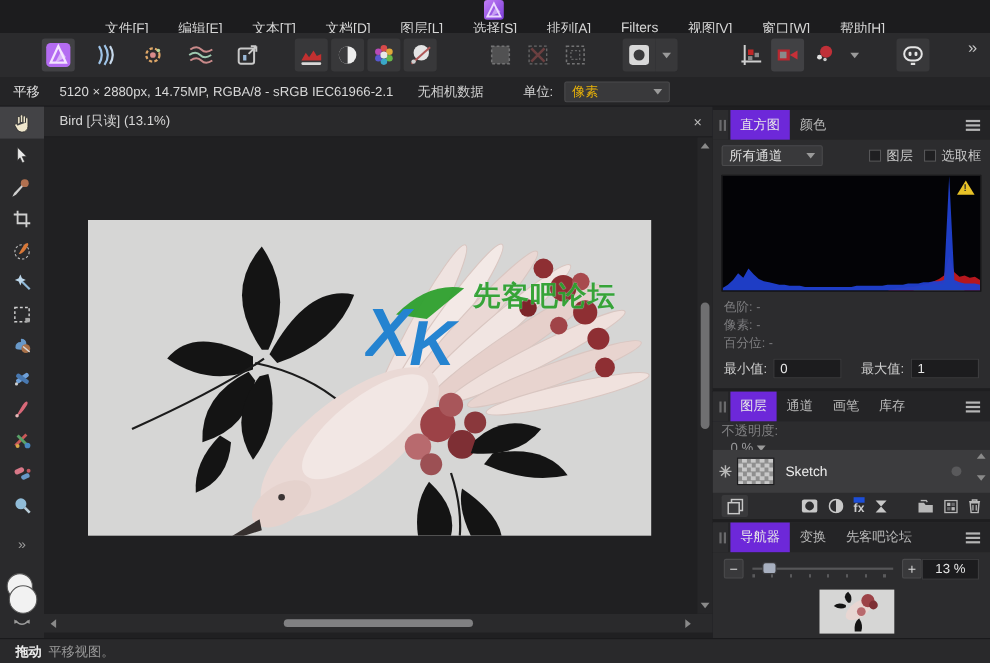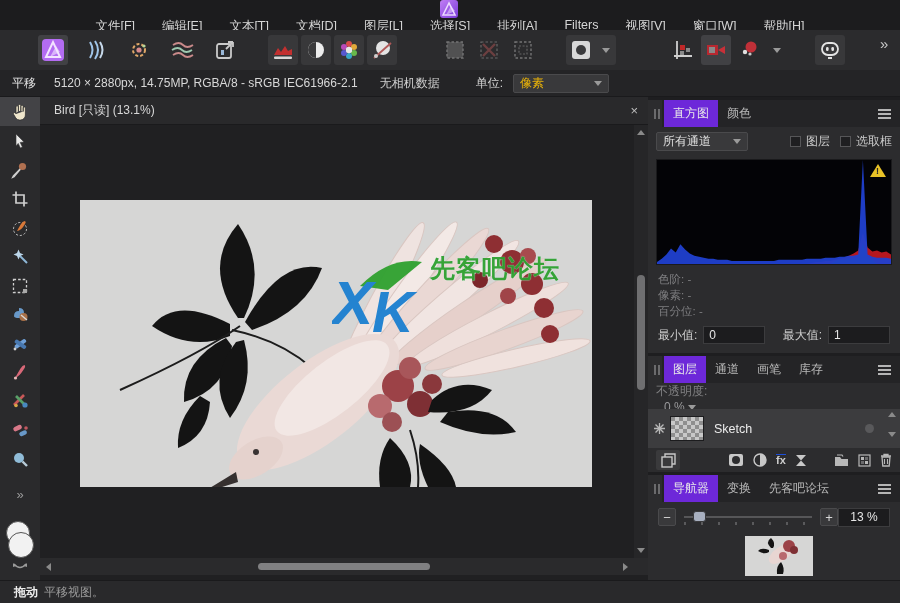--- a/index.html
+++ b/index.html
@@ -98,21 +98,21 @@
   .layer-row { height:39px; background:#3c3c3e; display:flex; align-items:center; position:relative; }
   .thumb-check { width:34px; height:25px; margin-left:22px;
       background:repeating-conic-gradient(#c8c8c8 0% 25%, #8f8f8f 0% 50%); background-size:8px 8px; border:1px solid #1c1c1e; }
   .layer-name { margin-left:10px; color:#ececec; font-size:12.5px; }
   .layer-dot { margin-left:auto; margin-right:26px; width:9px; height:9px; border-radius:50%; background:#59595b; }
   .lscroll { position:absolute; right:2px; top:0; height:31px; width:12px; display:flex; flex-direction:column; justify-content:space-between; padding:3px 0; align-items:center; }
   .layer-actions { height:24px; display:flex; align-items:center; padding:0 8px; }
   .la-left { width:24px; height:20px; background:#3a3a3c; border-radius:2px; display:flex; align-items:center; justify-content:center; }
   .la-mid { display:flex; gap:9px; margin-left:48px; align-items:center; }
   .la-right { display:flex; gap:9px; margin-left:auto; align-items:center; }
-  .fx { color:#cdcdcd; font-size:11px; font-weight:bold; border-top:1px solid #1d4ed8; line-height:11px; }
+  .fx { color:#cdcdcd; font-size:11px; font-weight:bold; border-top:5px solid #1d4ed8; line-height:11px; }
 
   .nav-row { height:30px; display:flex; align-items:center; padding:0 10px; }
   .nav-btn { width:18px; height:18px; background:#39393b; border:1px solid #4a4a4c; border-radius:2px; color:#d8d8d8; display:flex; align-items:center; justify-content:center; font-size:13px; }
   .nav-slider { flex:1; margin:0 8px; position:relative; height:18px; }
   .nav-track { position:absolute; left:0; right:0; top:8px; height:2px; background:#565658; }
   .nav-ticks { position:absolute; left:0; right:0; top:14px; height:3px;
       background:repeating-linear-gradient(90deg,#5a5a5c 0 2px,transparent 2px 17px); }
   .nav-thumbp { position:absolute; left:7%; top:3px; width:13px; height:11px; background:#a8b0c0; border-radius:3px; border:1px solid #3a3a3c; }
   .nav-zoom { width:52px; height:19px; background:#1c1c1e; border:1px solid #3c3c3e; display:flex; align-items:center; justify-content:center; color:#e6e6e6; }
   .nav-preview { position:relative; flex:1; }

